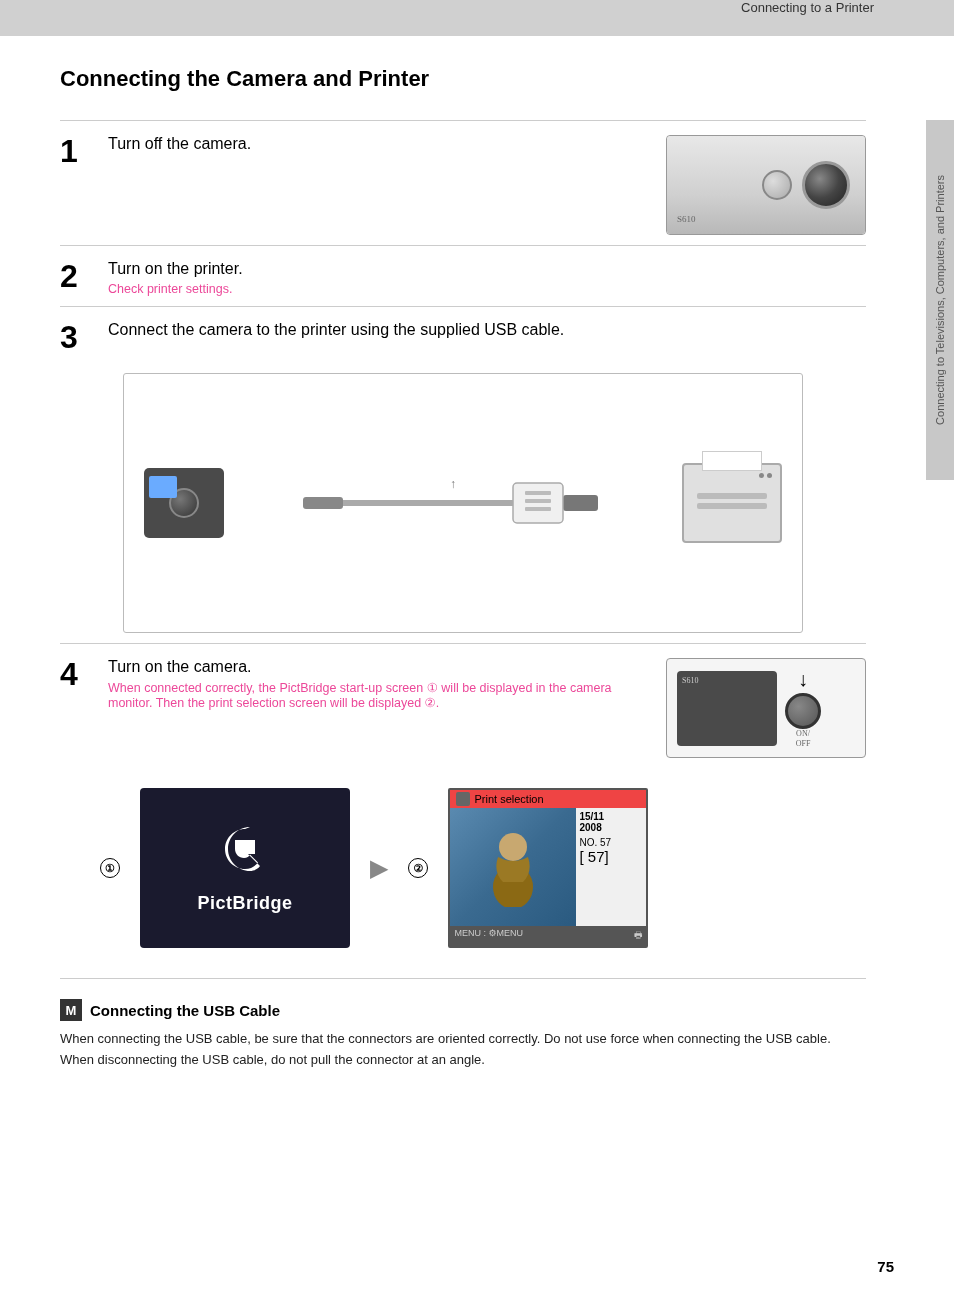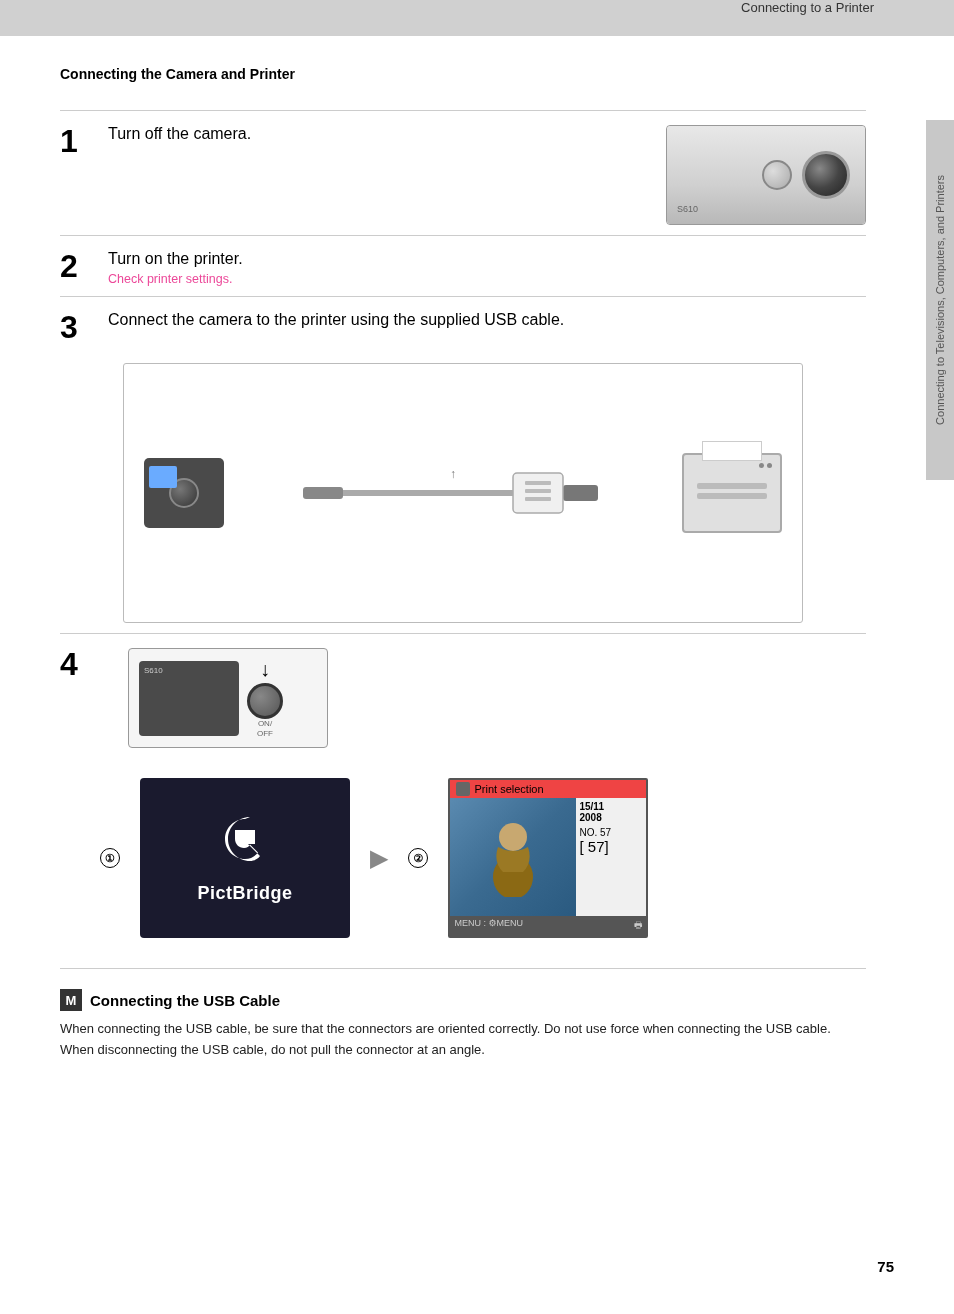--- a/index.html
+++ b/index.html
@@ -48,21 +48,21 @@
       line-height: 1.3;
     }
 
     
     .main-content {
       padding: 30px 60px 40px 60px;
       margin-right: 28px;
     }
 
     .page-heading {
-      font-size: 14px;
+      font-size: 22px;
       font-weight: bold;
       margin-bottom: 20px;
       padding-bottom: 8px;
     }
 
     
     .step {
       display: flex;
       flex-direction: column;
       margin-bottom: 0;
@@ -94,20 +94,21 @@
     }
 
     .step-sub {
       font-size: 12.5px;
       color: #ec4899;
       margin-top: 2px;
     }
 
     .step-image-right {
       margin-left: 20px;
+      font-family: Liberation Serif, serif;
     }
 
     
     .camera-top-img {
       width: 200px;
       height: 100px;
       border: 1.5px solid #999;
       border-radius: 4px;
       background: #f0f0f0;
       position: relative;
@@ -583,20 +584,24 @@
             <div class="printer-slot"></div>
           </div>
         </div>
       </div>
     </div>
   </div>
 
   <div class="step">
     <div class="step-header">
       <div class="step-number">4</div>
+      <div class="step-content">
+        <div class="step-title">Turn on the camera.</div>
+        <div class="step-sub">When connected correctly, the PictBridge start-up screen ① will be displayed in the camera monitor. Then the print selection screen will be displayed ②.</div>
+      </div>
 
       <div class="step-image-right">
         <div class="cam-side-draw">
           <div style="position:relative; display:flex; align-items:center; gap:8px; width:100%;">
             <div class="cam-side-body">
               <span class="cam-side-label">S610</span>
             </div>
             <div style="display:flex; flex-direction:column; align-items:center; position:relative;">
               <span style="font-size:20px; font-weight:bold; margin-bottom:2px;">↓</span>
               <div class="cam-side-btn"></div>

